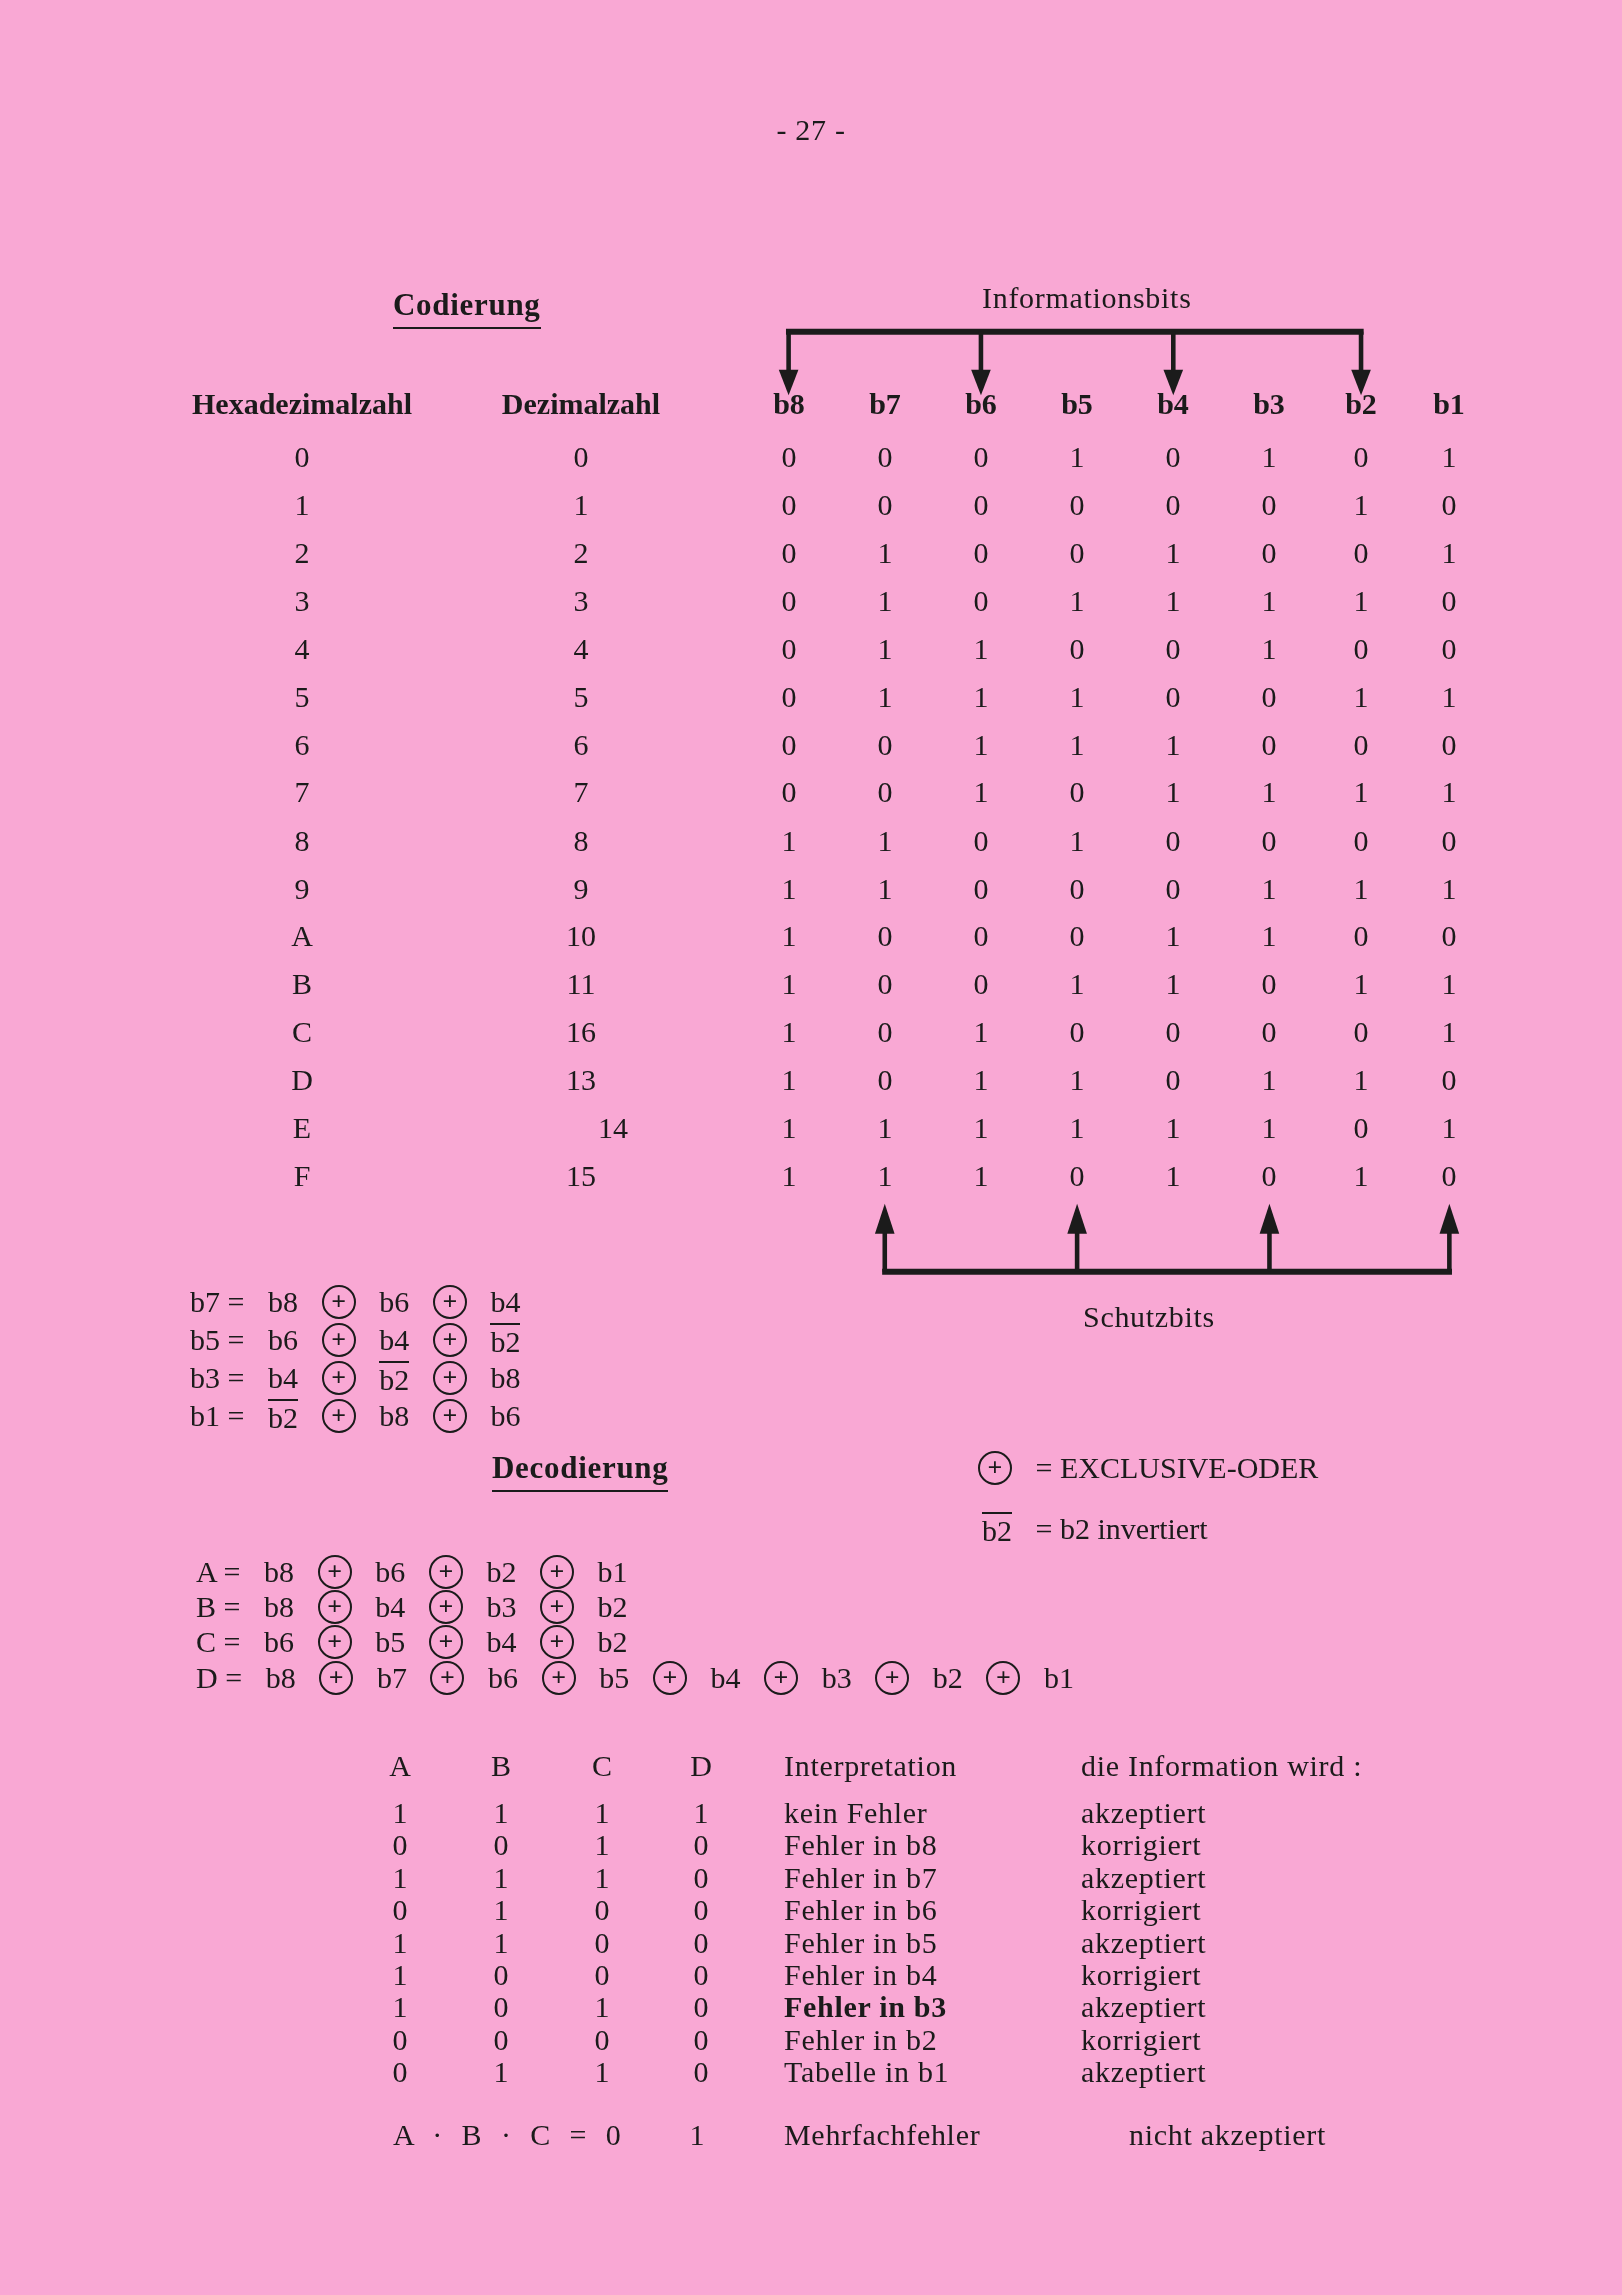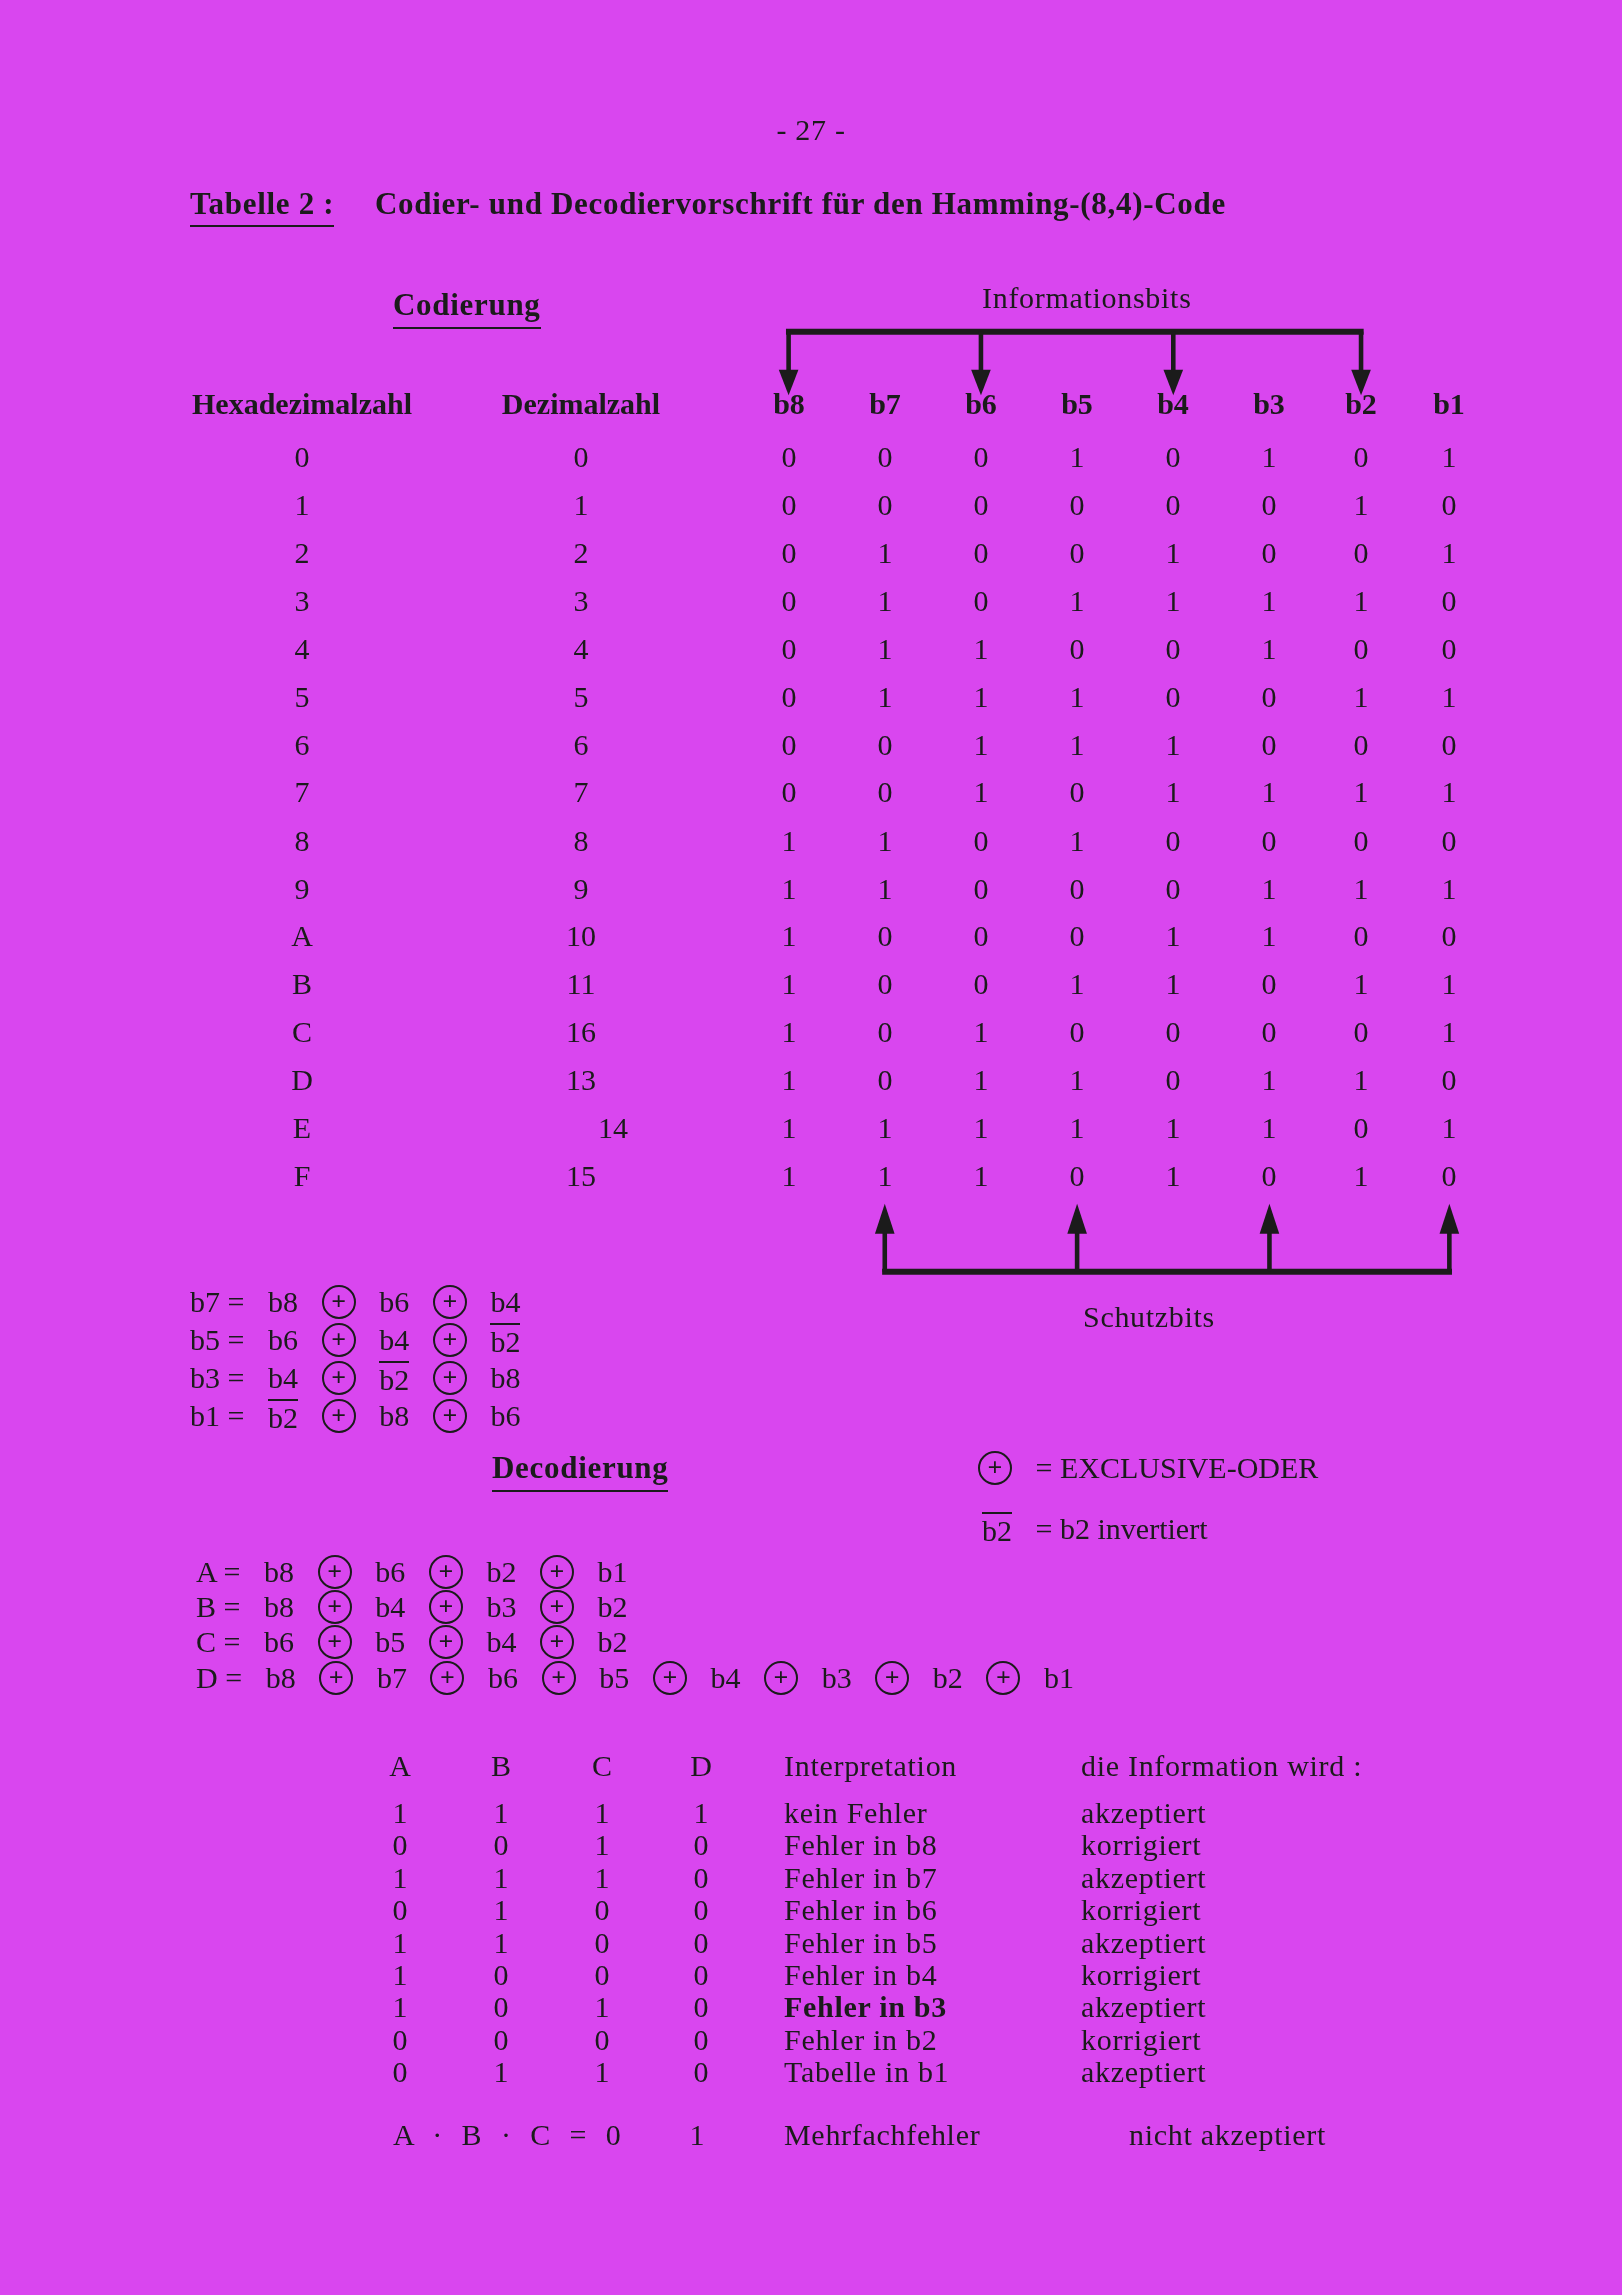--- a/index.html
+++ b/index.html
@@ -1,16 +1,16 @@
 <!DOCTYPE html>
 <html style="font-size:10.5px"><head>
 <meta charset="utf-8">
 <style>
   html,body{margin:0;padding:0;background:#777;}
-  .page{position:relative;width:1623px;height:2295px;background:#d946ef;
+  .page{position:relative;width:1623px;height:2295px;background:#f9a8d4;
         font-family:"Liberation Serif",serif;color:#1b1b1b;overflow:hidden;}
   .abs{position:absolute;}
   .b{font-weight:bold;}
   .ul{border-bottom:2.6px solid #1b1b1b;padding-bottom:3.9px;}
   .fs{font-size:30px;line-height:1.1;letter-spacing:0.7px;}
   .title{font-size:31px;letter-spacing:0.7px;}
   .cell{position:absolute;transform:translateX(-50%);font-size:30px;line-height:1;white-space:nowrap;}
   .lcell{position:absolute;font-size:30px;line-height:1;white-space:nowrap;letter-spacing:0.7px;}
   .eqrow{position:absolute;display:flex;align-items:center;gap:23.6px;font-size:30px;line-height:1;white-space:nowrap;}
   .xor{display:inline-flex;align-items:center;justify-content:center;
@@ -19,24 +19,20 @@
   .ov{display:inline-block;border-top:2.6px solid #1b1b1b;padding-top:2px;line-height:1;}
   svg{position:absolute;left:0;top:0;pointer-events:none;}
 </style>
 </head>
 <body>
 
 <div class="page">
 
   <div class="abs fs" style="top:113px;left:811px;transform:translateX(-50%);">- 27 -</div>
 
-  <div class="abs" style="top:186px;left:190px;white-space:nowrap;">
-    <span class="title b ul">Tabelle 2 :</span>
-    <span class="title b" style="margin-left:38px;">Codier- und Decodiervorschrift für den Hamming-(8,4)-Code</span>
-  </div>
 
   <div class="abs title b ul" style="top:287px;left:393px;">Codierung</div>
 
   <div class="abs fs" style="top:281px;left:982px;">Informationsbits</div>
 
   <svg width="1623" height="2295" viewBox="0 0 2480 3508">
     <g stroke="#1b1b1b" fill="#1b1b1b">
       <line x1="1201" y1="507" x2="2084" y2="507" stroke-width="9"></line>
       <g>
           <line x1="1205" y1="507" x2="1205" y2="572" stroke-width="7"></line>

